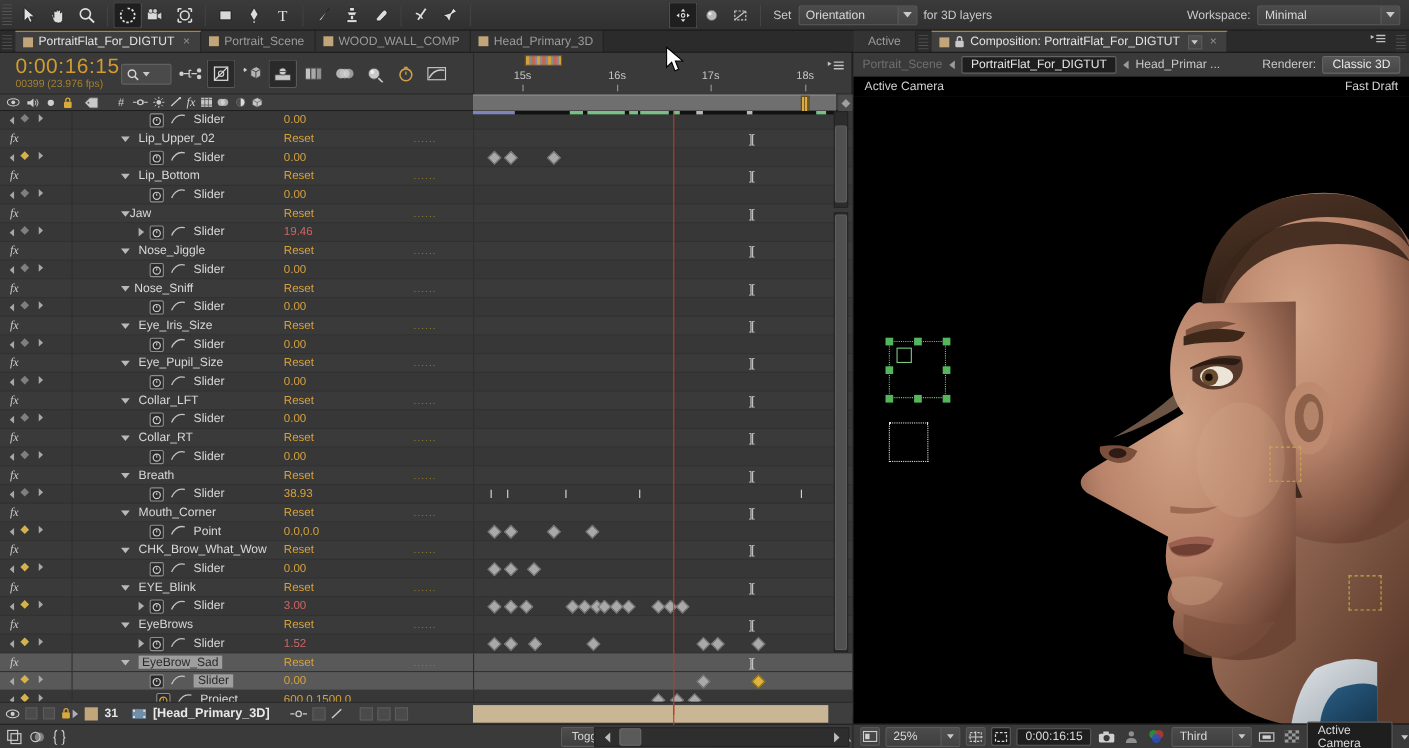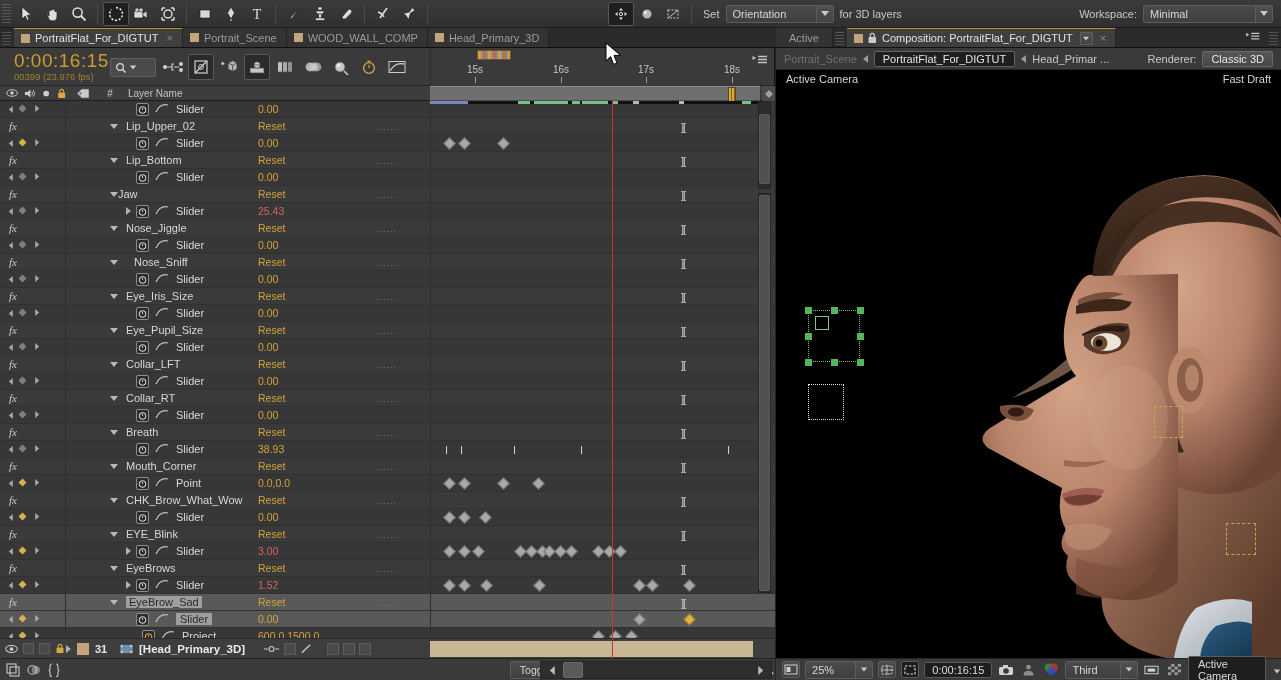--- a/index.html
+++ b/index.html
@@ -462,21 +462,20 @@
             <path d="M3 5 V3.4 a2 2 0 014 0 V5" fill="none" stroke="#d9a93c" stroke-width="1.3"></path>
           </svg>
       </div>
       <div class="ch-tag">
         <svg width="15" height="11" viewBox="0 0 16 12">
             <path d="M1 6 L6 1 h8 v10 H6 Z" fill="#c9c9c9" stroke="#555" stroke-width=".7"></path>
             <circle cx="4.6" cy="6" r="1" fill="#555"></circle>
           </svg>
       </div>
       <div class="ch-num">#</div>
-      <div class="ch-name">Layer Name</div>
       <div class="ch-sw">
         <svg width="17" height="10" viewBox="0 0 18 10">
             <path d="M1 5 h4 M13 5 h4" stroke="#cdcdcd" stroke-width="1.2"></path>
             <circle cx="9" cy="5" r="2.6" fill="none" stroke="#cdcdcd" stroke-width="1.2"></circle>
             <path d="M6 3 v4 M12 3 v4" stroke="#cdcdcd" stroke-width="1"></path>
           </svg>
         <svg width="12" height="12" viewBox="0 0 12 12">
             <circle cx="6" cy="6" r="2.4" fill="#cdcdcd"></circle>
             <path d="M6 0.4 v2 M6 9.6 v2 M0.4 6 h2 M9.6 6 h2 M2 2 l1.4 1.4 M8.6 8.6 L10 10 M10 2 L8.6 3.4 M3.4 8.6 L2 10" stroke="#cdcdcd" stroke-width="1"></path>
           </svg>
@@ -682,21 +681,21 @@
                 <svg width="9" height="9" viewBox="0 0 10 10">
                   <circle cx="5" cy="5.6" r="3.6" fill="none" stroke="#cfcfcf" stroke-width="1.2"></circle>
                   <path d="M5 5.6 V3.2" stroke="#cfcfcf" stroke-width="1"></path>
                 </svg>
               </span>
               <span style="margin-left:6px"><svg width="14" height="10" viewBox="0 0 14 10">
                   <path d="M1 9 q4 -9 12 -7" fill="none" stroke="#c2c2c2" stroke-width="1.2"></path>
                 </svg></span>
               <span class="lname" style="margin-left:7px;">Slider</span>
             </div>
-            <div class="col-val red">25.43</div>
+            <div class="col-val red">19.46</div>
             <div class="col-dots"></div>
             <div class="kf-area"></div>
           </div>
           <div class="row eff">
             <div class="col-a">
               <span class="col-fx">fx</span>
             </div>
             <div class="col-b">
               <span style="width:44px"></span>
               <i class="tri"></i>
@@ -740,21 +739,21 @@
             <div class="col-dots"></div>
             <div class="kf-area"></div>
           </div>
           <div class="row eff">
             <div class="col-a">
               <span class="col-fx">fx</span>
             </div>
             <div class="col-b">
               <span style="width:44px"></span>
               <i class="tri"></i>
-              <span class="lname" style="margin-left:16px;">Nose_Sniff</span>
+              <span class="lname" style="margin-left:4px;">Nose_Sniff</span>
             </div>
             <div class="col-val">Reset</div>
             <div class="col-dots"><span class="dots">......</span></div>
             <div class="kf-area">
               <span class="bar-mark" style="left:250px">][</span>
             </div>
           </div>
           <div class="row alt">
             <div class="col-a">
               <span class="nav-d">

